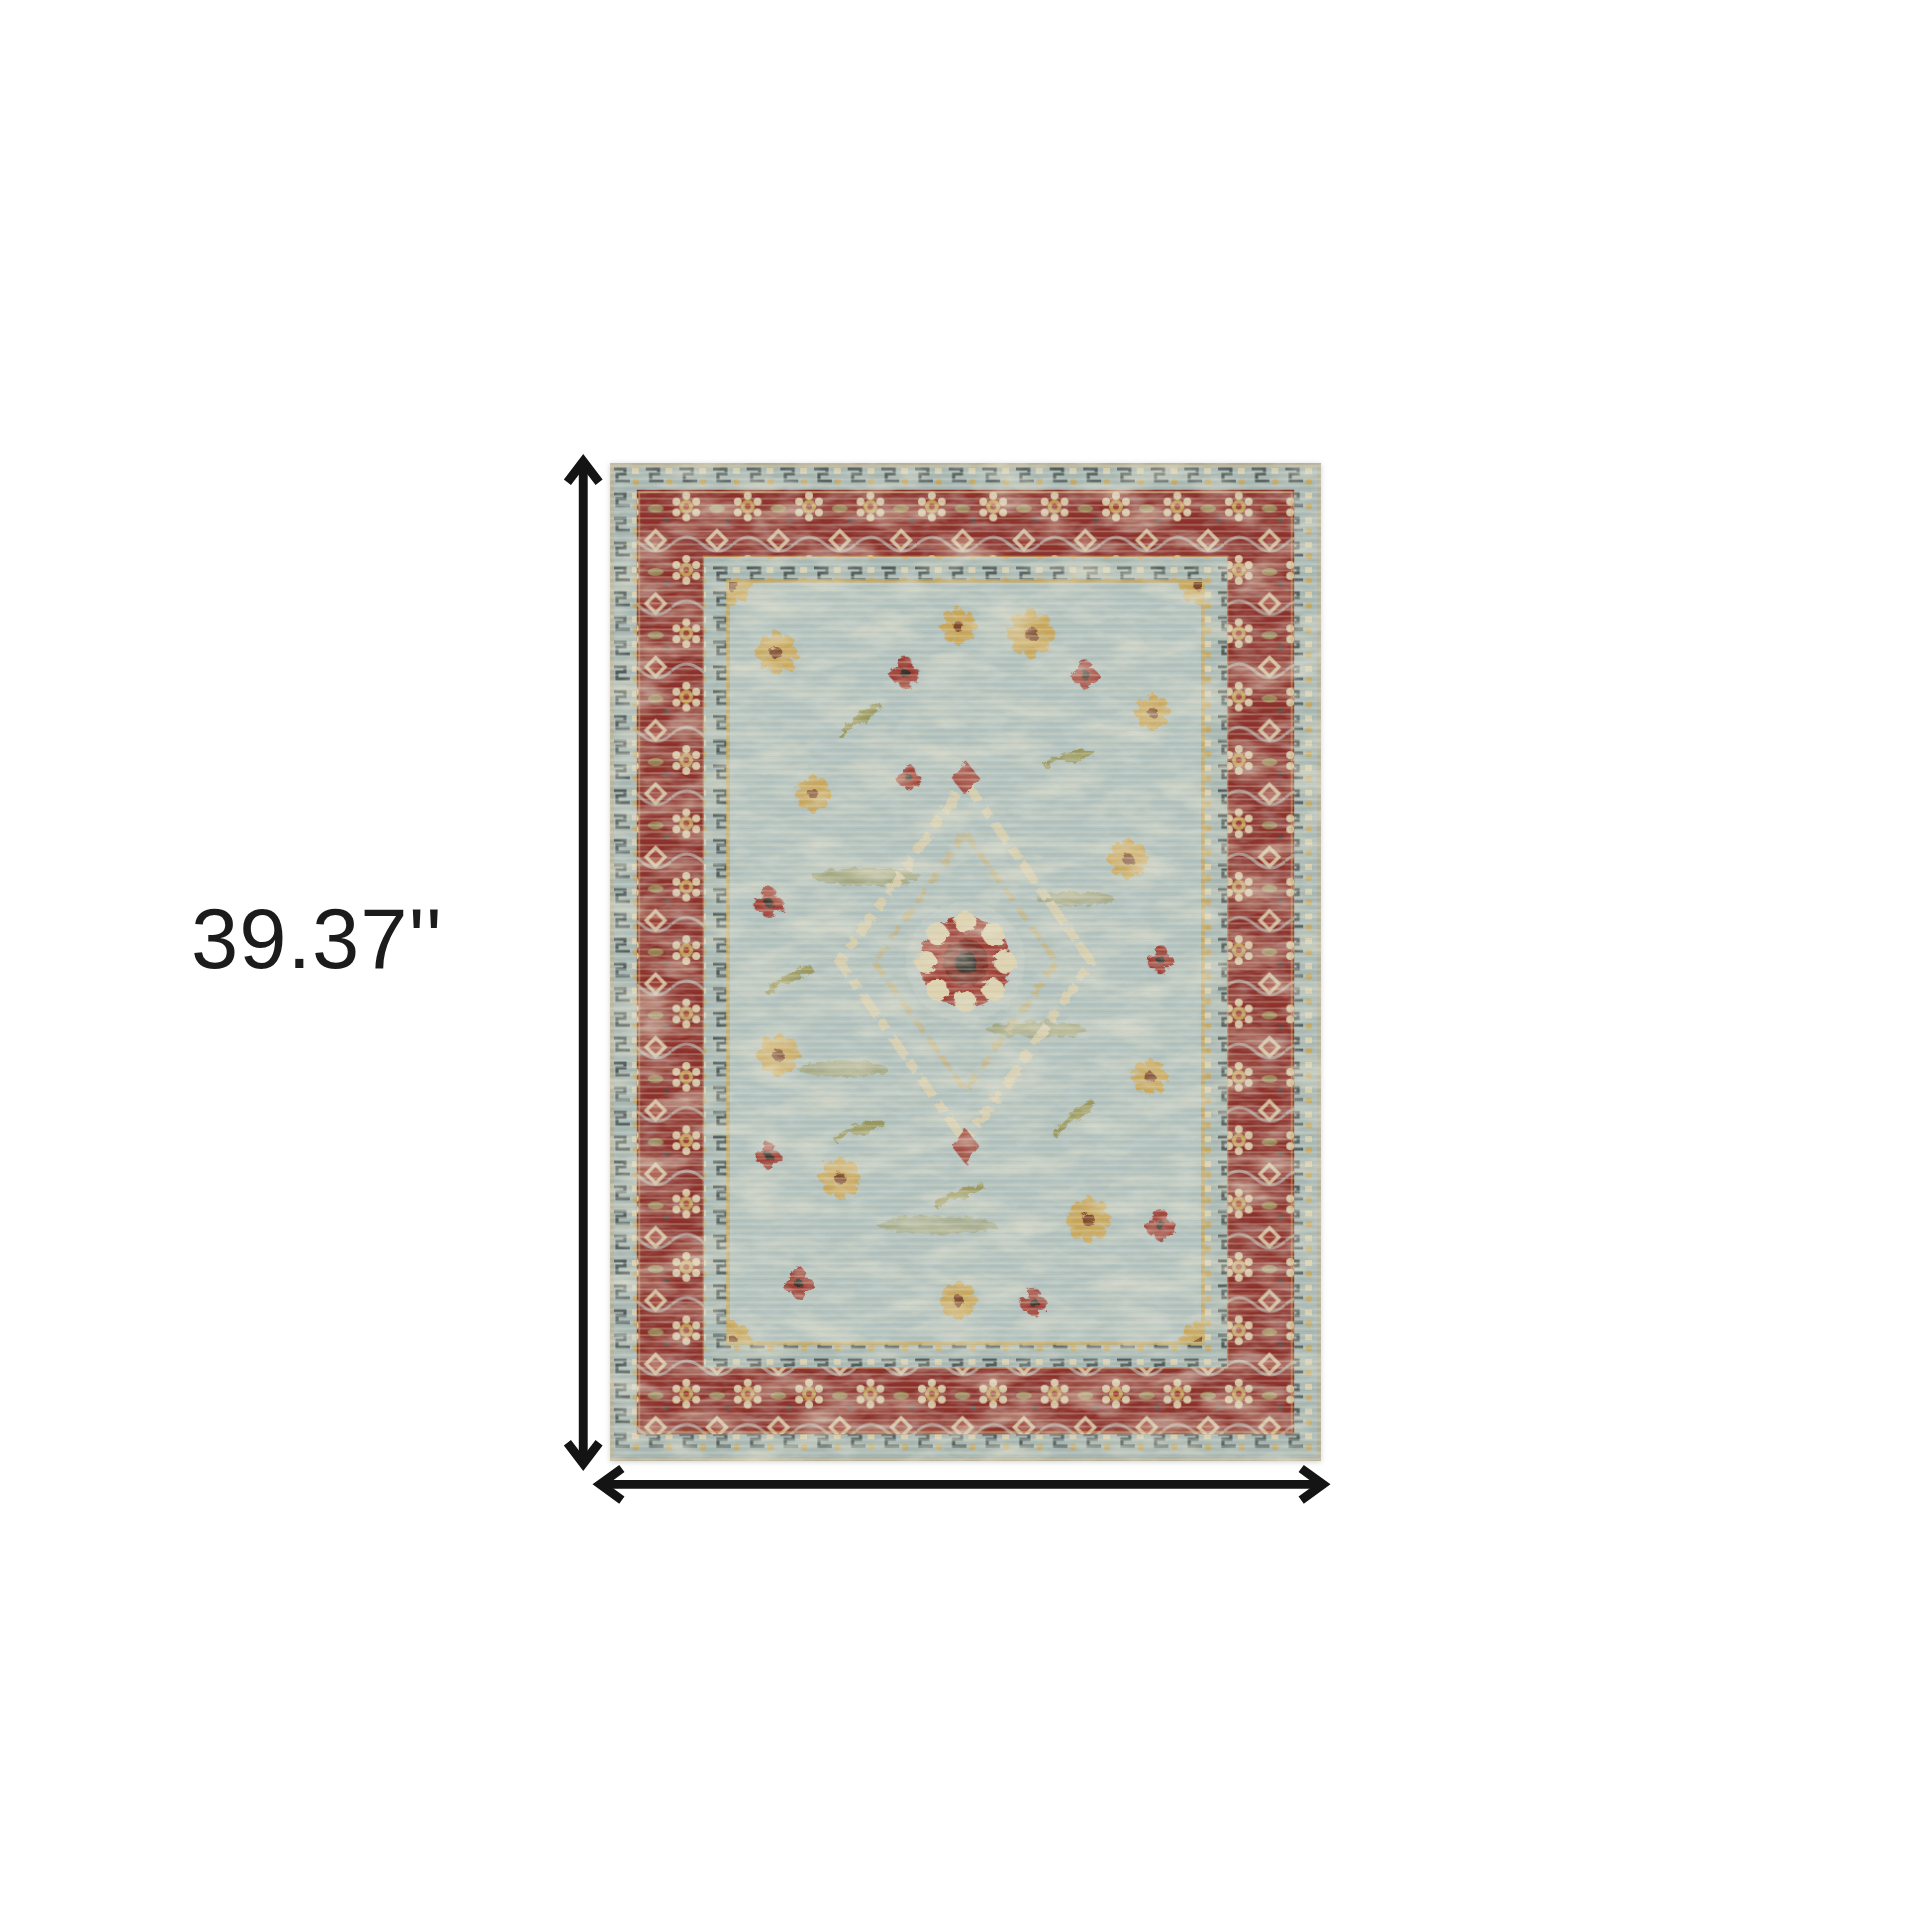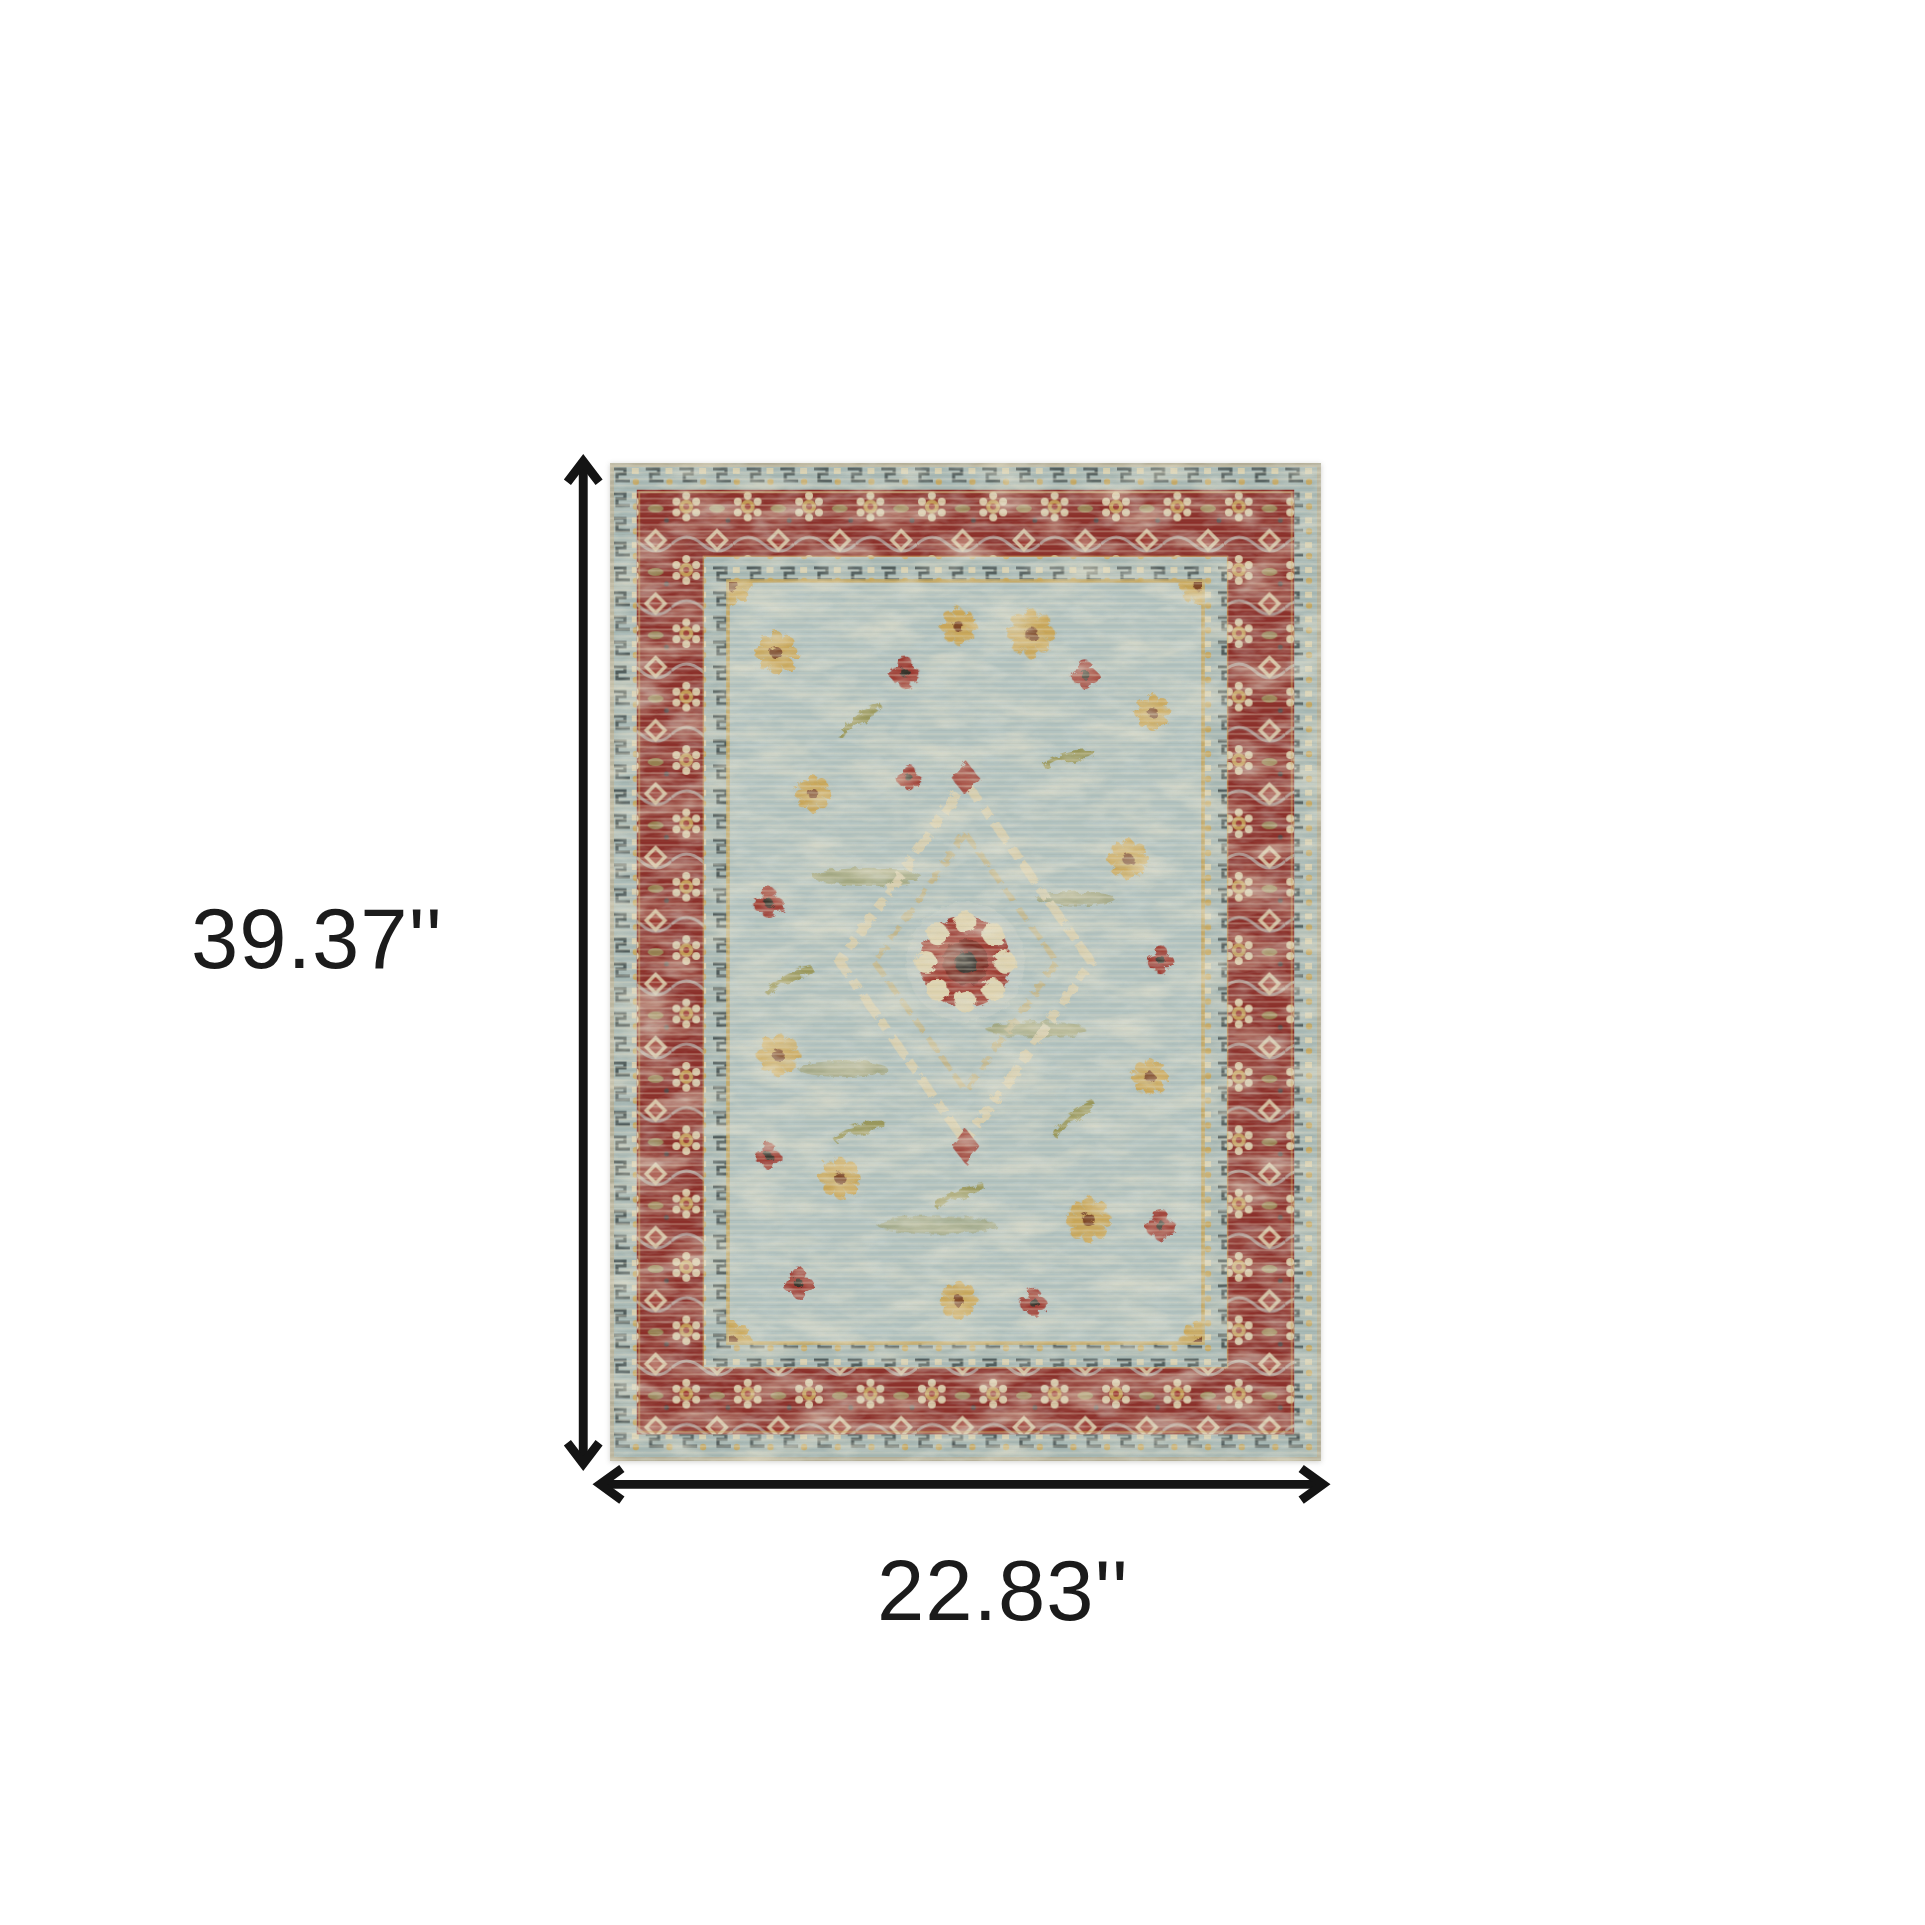--- a/index.html
+++ b/index.html
@@ -197,16 +197,15 @@
       <polyline points="573,1457 589,1478 605,1457"></polyline>
     </g>
     <g class="dim">
       <line x1="607" y1="1499" x2="1335" y2="1499"></line>
       <polyline points="628,1483 606,1499 628,1515"></polyline>
       <polyline points="1314,1483 1336,1499 1314,1515"></polyline>
     </g>
   </svg>
 
   <div class="dim-label v">39.37''</div>
-  <div class="dim-label h">22.83''</div>
 
 </div>
 
 
 </body></html>

